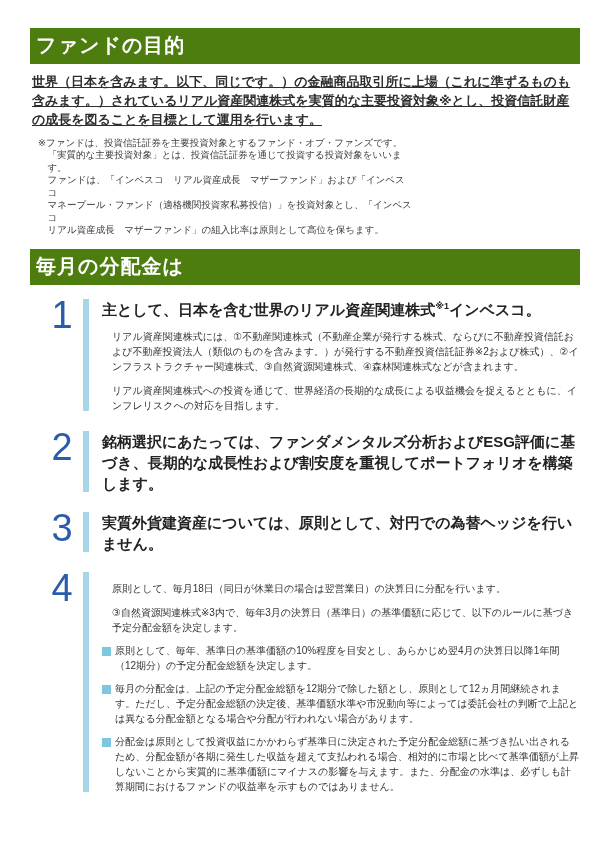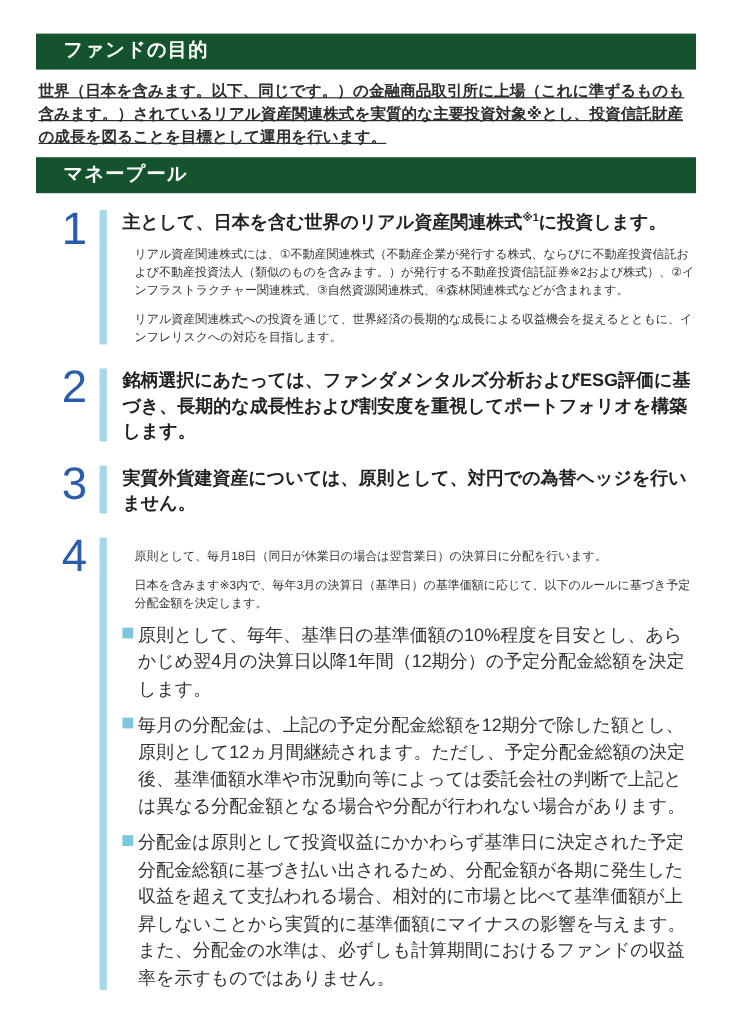--- a/index.html
+++ b/index.html
@@ -7,25 +7,25 @@
   body {
     height:855px;
     background:#ffffff;
     font-family:"Liberation Sans","DejaVu Sans",sans-serif;
     color:#333333;
     overflow:hidden;
   }
   .page { padding:28px 30px 0 30px; }
 
   .section-header {
-    background:#14532d;
+    background:#4d7c0f;
     color:#ffffff;
-    font-size:16px;
+    font-size:20px;
     font-weight:bold;
-    padding:4px 10px 5px 23px;
+    padding:4px 10px 5px 6px;
     letter-spacing:1px;
   }
 
   .intro {
     font-size:13px;
     font-weight:600;
     color:#2e2e2e;
     line-height:1.45;
     margin:9px 2px 7px 2px;
     text-decoration:underline;
@@ -75,51 +75,56 @@
   .feature-body p {
     font-size:10px;
     line-height:1.5;
     margin:9px 0 0 10px;
     color:#333333;
   }
 
   .bullet-list { margin-top:4px; }
   .bullet {
     position:relative;
-    font-size:15px;
+    font-size:10px;
     line-height:1.5;
     margin:8px 0 0 0;
     padding-left:13px;
     color:#333333;
   }
   .bullet::before {
     content:"";
     position:absolute;
     left:0; top:4px;
     width:9px; height:9px;
     background:#7dc8de;
   }
 </style>
 </head>
 <body>
 
 <div class="page">
 
   <div class="section-header">ファンドの目的</div>
   <p class="intro">世界（日本を含みます。以下、同じです。）の金融商品取引所に上場（これに準ずるものも含みます。）されているリアル資産関連株式を実質的な主要投資対象※とし、投資信託財産の成長を図ることを目標として運用を行います。</p>
+  <div class="small-note">※ファンドは、投資信託証券を主要投資対象とするファンド・オブ・ファンズです。
+「実質的な主要投資対象」とは、投資信託証券を通じて投資する投資対象をいいます。
+ファンドは、「インベスコ　リアル資産成長　マザーファンド」および「インベスコ
+マネープール・ファンド（適格機関投資家私募投信）」を投資対象とし、「インベスコ
+リアル資産成長　マザーファンド」の組入比率は原則として高位を保ちます。</div>
 
-  <div class="section-header">マネープール</div>
+  <div class="section-header">毎月の分配金は</div>
 
   <div class="features">
 
     <div class="feature">
       <div class="feature-num">1</div>
       <div class="feature-bar"></div>
       <div class="feature-content">
-        <div class="feature-heading"><span>主として、日本を含む世界のリアル資産関連株式</span><sup>※1</sup><span>に投資します。</span></div>
+        <div class="feature-heading"><span>主として、日本を含む世界のリアル資産関連株式</span><sup>※1</sup><span>インベスコ。</span></div>
         <div class="feature-body">
           <p>リアル資産関連株式には、①不動産関連株式（不動産企業が発行する株式、ならびに不動産投資信託および不動産投資法人（類似のものを含みます。）が発行する不動産投資信託証券※2および株式）、②インフラストラクチャー関連株式、③自然資源関連株式、④森林関連株式などが含まれます。</p>
           <p>リアル資産関連株式への投資を通じて、世界経済の長期的な成長による収益機会を捉えるとともに、インフレリスクへの対応を目指します。</p>
         </div>
       </div>
     </div>
 
     <div class="feature">
       <div class="feature-num">2</div>
       <div class="feature-bar"></div>
@@ -135,21 +140,21 @@
         <div class="feature-heading">実質外貨建資産については、原則として、対円での為替ヘッジを行いません。</div>
       </div>
     </div>
 
     <div class="feature">
       <div class="feature-num">4</div>
       <div class="feature-bar"></div>
       <div class="feature-content">
         <div class="feature-body">
           <p>原則として、毎月18日（同日が休業日の場合は翌営業日）の決算日に分配を行います。</p>
-          <p>日本を含みます※3内で、毎年3月の決算日（基準日）の基準価額に応じて、以下のルールに基づき予定分配金額を決定します。</p>
+          <p>③自然資源関連株式※3内で、毎年3月の決算日（基準日）の基準価額に応じて、以下のルールに基づき予定分配金額を決定します。</p>
         </div>
         <div class="bullet-list">
           <div class="bullet">原則として、毎年、基準日の基準価額の10%程度を目安とし、あらかじめ翌4月の決算日以降1年間（12期分）の予定分配金総額を決定します。</div>
           <div class="bullet">毎月の分配金は、上記の予定分配金総額を12期分で除した額とし、原則として12ヵ月間継続されます。ただし、予定分配金総額の決定後、基準価額水準や市況動向等によっては委託会社の判断で上記とは異なる分配金額となる場合や分配が行われない場合があります。</div>
           <div class="bullet">分配金は原則として投資収益にかかわらず基準日に決定された予定分配金総額に基づき払い出されるため、分配金額が各期に発生した収益を超えて支払われる場合、相対的に市場と比べて基準価額が上昇しないことから実質的に基準価額にマイナスの影響を与えます。また、分配金の水準は、必ずしも計算期間におけるファンドの収益率を示すものではありません。</div>
 
         </div>
       </div>
     </div>
 

